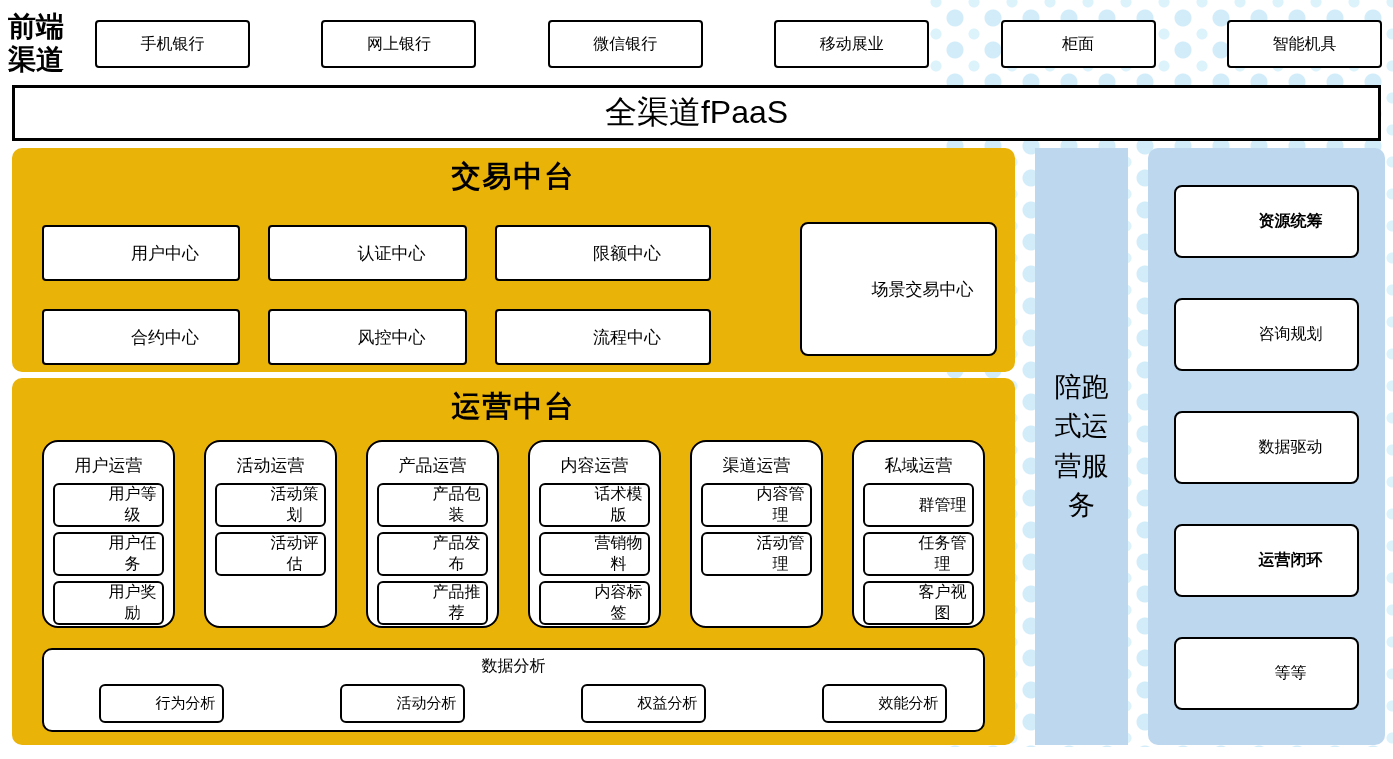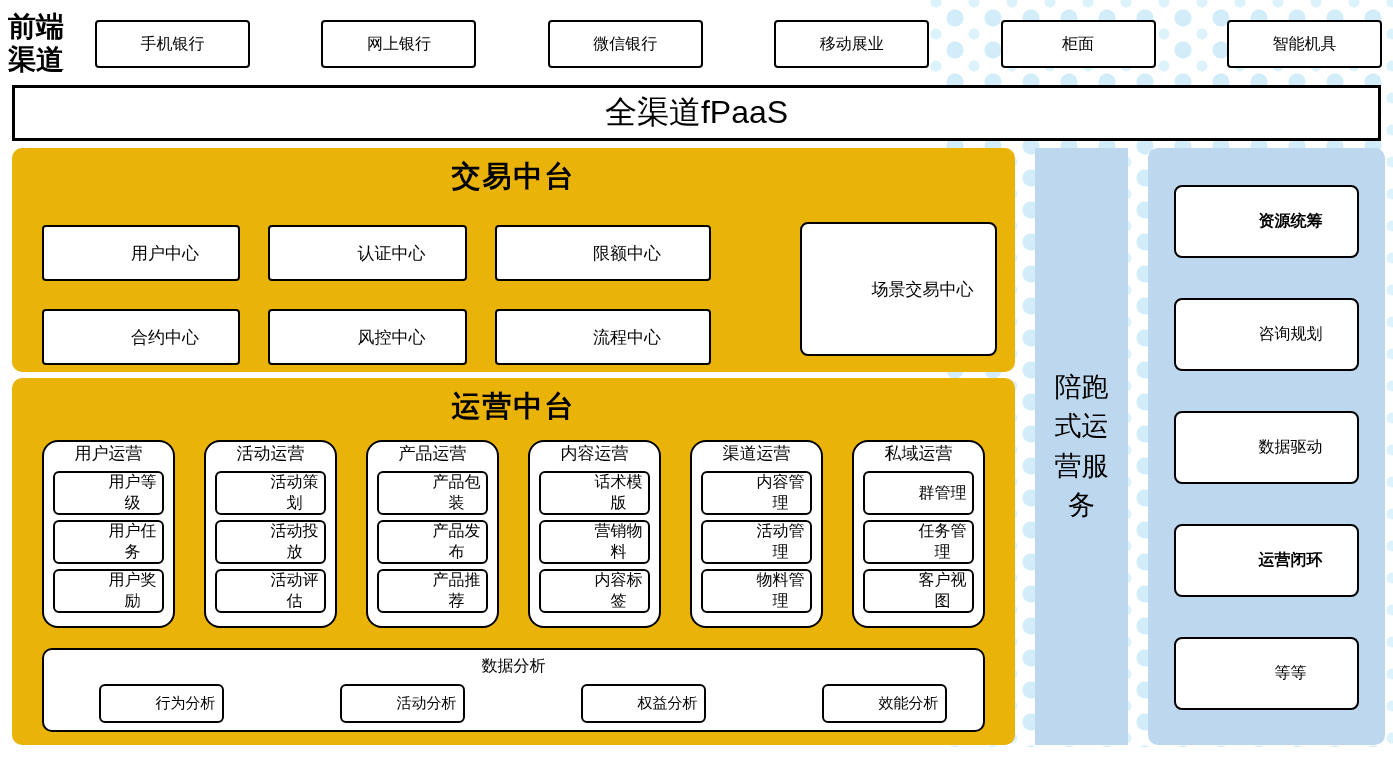--- a/index.html
+++ b/index.html
@@ -82,21 +82,21 @@
   .ops-groups {
     position: absolute; left: 30px; top: 62px; width: 943px; height: 188px;
     display: flex; justify-content: space-between;
   }
   .group-box {
     width: 133px; height: 188px;
     background: #fff; border: 2px solid #000; border-radius: 16px;
     display: flex; flex-direction: column;
   }
   .group-title {
-    text-align: center; margin-top: 0; font-size: 17px; font-weight: 500;
+    text-align: center; margin-top: 12px; font-size: 17px; font-weight: 500;
   }
   .group-items {
     display: flex; flex-direction: column; gap: 5px;
     padding: 6px 9px 0 9px;
   }
   .group-item {
     height: 44px; border-radius: 6px; font-size: 16px;
   }
 
   
@@ -232,23 +232,20 @@
         </div>
 
         <div class="group-box">
           <div class="group-title">活动运营</div>
           <div class="group-items">
 
               <div class="white-box group-item">
                 <span>活动策划</span>
               </div>
 
-              <div class="white-box group-item">
-                <span>活动投放</span>
-              </div>
 
               <div class="white-box group-item">
                 <span>活动评估</span>
               </div>
             </div>
         </div>
 
         <div class="group-box">
           <div class="group-title">产品运营</div>
           <div class="group-items">
@@ -290,23 +287,20 @@
           <div class="group-items">
 
               <div class="white-box group-item">
                 <span>内容管理</span>
               </div>
 
               <div class="white-box group-item">
                 <span>活动管理</span>
               </div>
 
-              <div class="white-box group-item">
-                <span>物料管理</span>
-              </div>
             </div>
         </div>
 
         <div class="group-box">
           <div class="group-title">私域运营</div>
           <div class="group-items">
 
               <div class="white-box group-item">
                 <span>群管理</span>
               </div>

